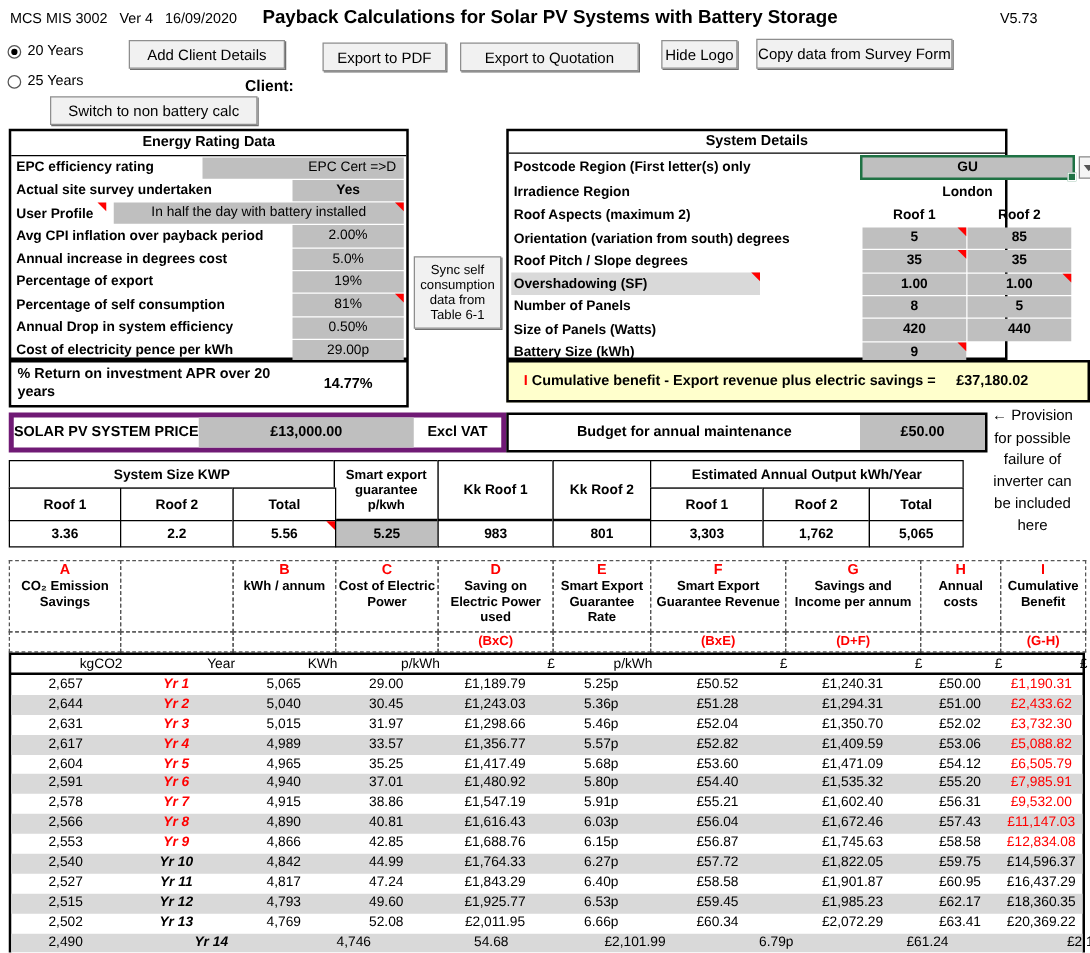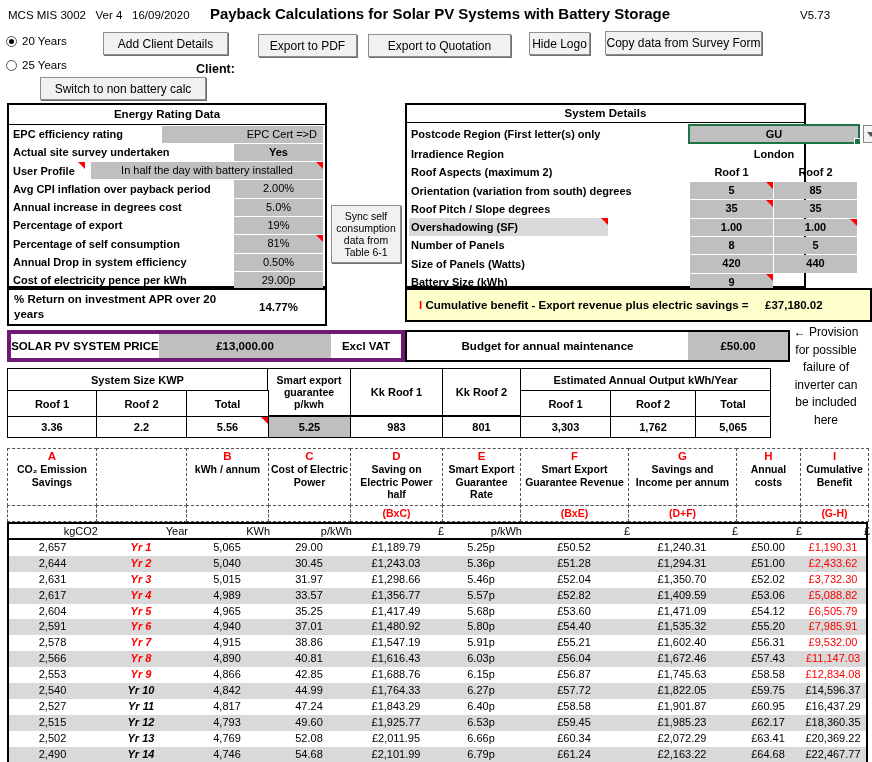--- a/index.html
+++ b/index.html
@@ -283,21 +283,21 @@
           <div class="hdesc">Cost of Electric</div>
           <div class="hdesc">Power</div>
         </div>
         <div class="hformula">&nbsp;</div>
       </div>
       <div>
         <div class="hbox">
           <div class="hletter">D</div>
           <div class="hdesc">Saving on</div>
           <div class="hdesc">Electric Power</div>
-          <div class="hdesc">half</div>
+          <div class="hdesc">used</div>
         </div>
         <div class="hformula">(BxC)</div>
       </div>
       <div>
         <div class="hbox">
           <div class="hletter">E</div>
           <div class="hdesc">Smart Export</div>
           <div class="hdesc">Guarantee</div>
           <div class="hdesc">Rate</div>
         </div>
@@ -499,21 +499,21 @@
         <span class="yr">Yr 13</span>
         <span>4,769</span>
         <span>52.08</span>
         <span>£2,011.95</span>
         <span>6.66p</span>
         <span>£60.34</span>
         <span>£2,072.29</span>
         <span>£63.41</span>
         <span>£20,369.22</span>
       </div>
-      <div class="drow mt-cols" style="grid-template-columns: 87px 90px 82px 82px 92px 78px 108px 108px 64px 66px;">
+      <div class="drow mt-cols" style="grid-template-columns: 87px 90px 82px 82px 92px 78px 108px 108px 64px 66px; gap: 28px;">
         <span>2,490</span>
         <span class="yr">Yr 14</span>
         <span>4,746</span>
         <span>54.68</span>
         <span>£2,101.99</span>
         <span>6.79p</span>
         <span>£61.24</span>
         <span>£2,163.22</span>
         <span>£64.68</span>
         <span>£22,467.77</span>

